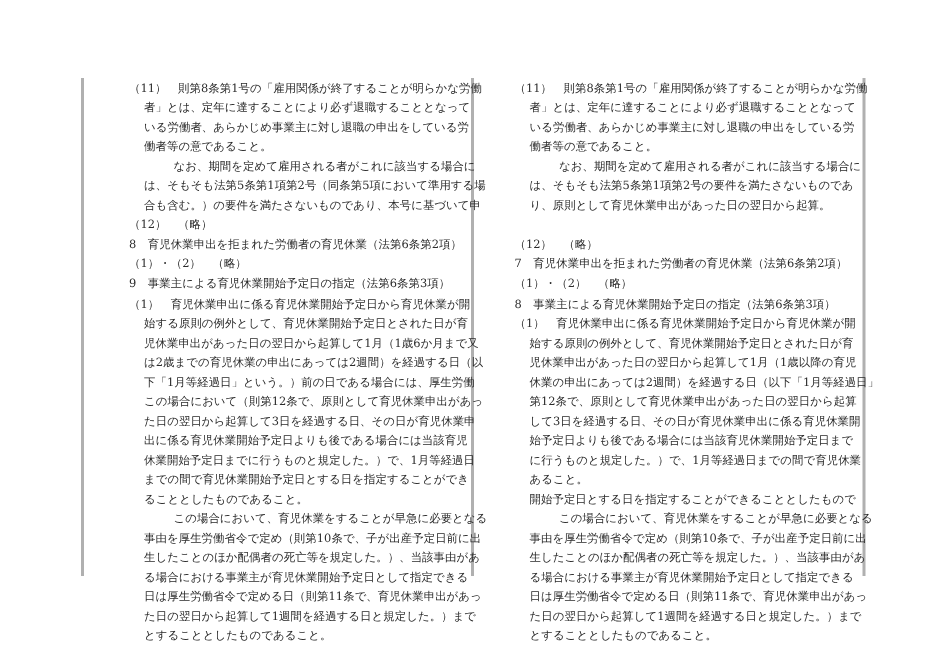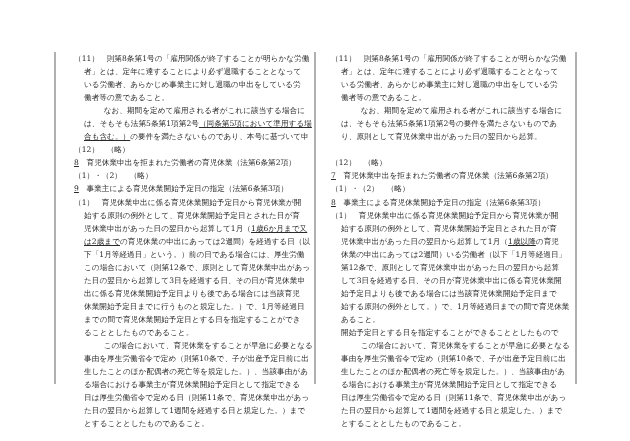--- a/index.html
+++ b/index.html
@@ -4,24 +4,24 @@
   <style>
     html, body { margin: 0; padding: 0; background: #ffffff; }
     body { width: 630px; height: 441px; position: relative; overflow: hidden;
       font-family: "DejaVu Serif", "Liberation Serif", serif; color: #2a2a2a; }
     .col { position: absolute; top: 52px; height: 332px; border-left: 2px solid #b0b0b0; border-right: 2px solid #b0b0b0; box-sizing: border-box; }
     .col.left { left: 54px; width: 262px; border-right: 2px solid #b0b0b0; }
     .col.right { left: 319px; width: 258px; border-left: none; }
     .text { position: absolute; font-size: 7.6px; line-height: 13.05px; letter-spacing: 0.05px; white-space: nowrap; }
     .left .text { left: 18px; }
     .right .text { left: 12px; }
-    .line { display: block; height: 13.05px; }
+    .line { display: block; height: 13.05px; margin-left: 12px; }
     .ind1 { padding-left: 10px; }
     .ind2 { padding-left: 22px; }
-    .u { text-decoration: underline; text-underline-offset: 1px; }
+    .u { text-underline-offset: 1px; }
   </style>
 </head>
 <body>
 
 <div class="col left">
   <div class="text" id="left-text">
       <span class="line "><span>（11）　則第8条第1号の「雇用関係が終了することが明らかな労働</span></span>
       <span class="line ind1"><span>者」とは、定年に達することにより必ず退職することとなって</span></span>
       <span class="line ind1"><span>いる労働者、あらかじめ事業主に対し退職の申出をしている労</span></span>
       <span class="line ind1"><span>働者等の意であること。</span></span>
@@ -62,25 +62,25 @@
       <span class="line ind1"><span>は、そもそも法第5条第1項第2号の要件を満たさないものであ</span></span>
       <span class="line ind1"><span>り、原則として育児休業申出があった日の翌日から起算。</span></span>
       <span class="line "><span></span></span>
       <span class="line "><span>（12）　（略）</span></span>
       <span class="line "><span class="u">7</span><span>　育児休業申出を拒まれた労働者の育児休業（法第6条第2項）</span></span>
       <span class="line "><span>（1）・（2）　（略）</span></span>
       <span class="line "><span class="u">8</span><span>　事業主による育児休業開始予定日の指定（法第6条第3項）</span></span>
       <span class="line "><span>（1）　育児休業申出に係る育児休業開始予定日から育児休業が開</span></span>
       <span class="line ind1"><span>始する原則の例外として、育児休業開始予定日とされた日が育</span></span>
       <span class="line ind1"><span>児休業申出があった日の翌日から起算して1月（</span><span class="u">1歳以降</span><span>の育児</span></span>
-      <span class="line ind1"><span>休業の申出にあっては2週間）いる労働者（以下「1月等経過日」</span></span>
+      <span class="line ind1"><span>休業の申出にあっては2週間）を経過する日（以下「1月等経過日」</span></span>
       <span class="line ind1"><span>第12条で、原則として育児休業申出があった日の翌日から起算</span></span>
       <span class="line ind1"><span>して3日を経過する日、その日が育児休業申出に係る育児休業開</span></span>
       <span class="line ind1"><span>始予定日よりも後である場合には当該育児休業開始予定日まで</span></span>
-      <span class="line ind1"><span>始する原則の例外として。）で、1月等経過日までの間で育児休業</span></span>
+      <span class="line ind1"><span>に行うものと規定した。）で、1月等経過日までの間で育児休業</span></span>
       <span class="line ind1"><span>あること。</span></span>
       <span class="line ind1"><span>開始予定日とする日を指定することができることとしたもので</span></span>
       <span class="line ind2"><span>　この場合において、育児休業をすることが早急に必要となる</span></span>
       <span class="line ind1"><span>事由を厚生労働省令で定め（則第10条で、子が出産予定日前に出</span></span>
       <span class="line ind1"><span>生したことのほか配偶者の死亡等を規定した。）、当該事由があ</span></span>
       <span class="line ind1"><span>る場合における事業主が育児休業開始予定日として指定できる</span></span>
       <span class="line ind1"><span>日は厚生労働省令で定める日（則第11条で、育児休業申出があっ</span></span>
       <span class="line ind1"><span>た日の翌日から起算して1週間を経過する日と規定した。）まで</span></span>
       <span class="line ind1"><span>とすることとしたものであること。</span></span>
     </div>

